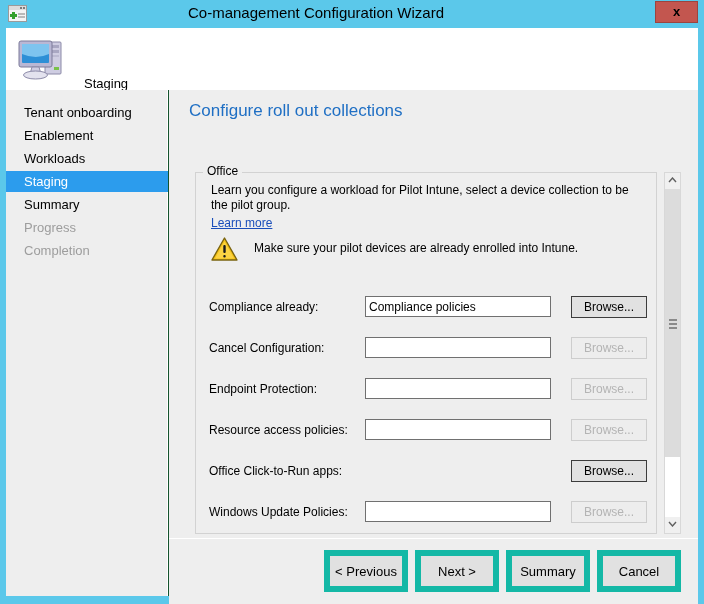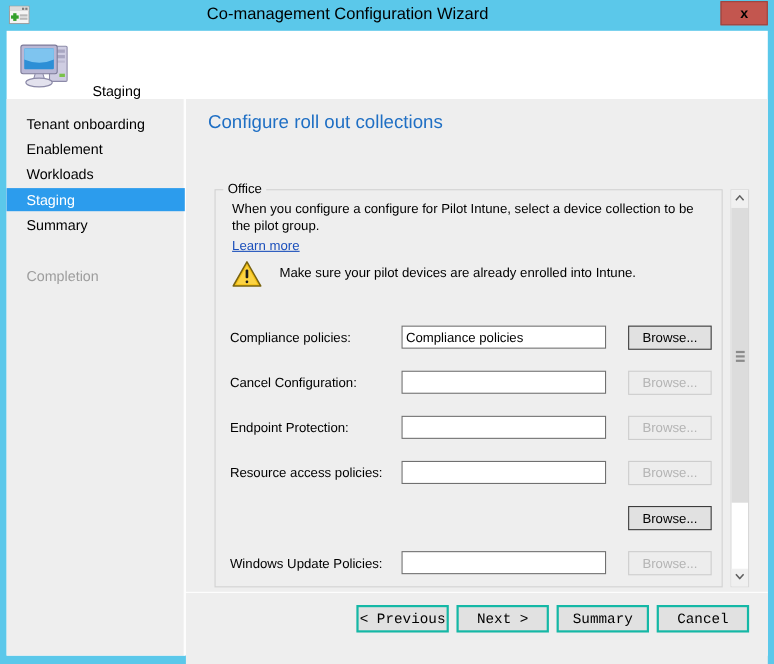--- a/index.html
+++ b/index.html
@@ -80,21 +80,21 @@
     font-size: 13px;
     color: #000000;
     transform: translateY(-50%);
   }
 
   
   #body {
     position: absolute;
     left: 6px; top: 90px;
     width: 692px; height: 506px;
-    background: #ffffff;
+    background: #14532d;
   }
 
   
   #sidebar {
     position: absolute;
     left: 0; top: 0;
     width: 162px; height: 506px;
     background: #eeeeee;
     border-right: 1px solid #ffffff;
     box-sizing: border-box;
@@ -292,25 +292,25 @@
   
   #footer {
     position: absolute;
     left: 163px; top: 449px;
     width: 529px; height: 57px;
     background: #eeeeee;
   }
   .footer-button {
     position: absolute;
     top: 11px;
-    width: 84px; height: 25px;
+    width: 84px; height: 42px;
     box-sizing: border-box;
     background: #e1e1e1;
-    border: 2px solid #14b8a6;
-    font-family: Liberation Mono, monospace;
+    border: 6px solid #14b8a6;
+    font-family: Liberation Sans, sans-serif;
     font-size: 13px;
     color: #000000;
     cursor: pointer;
     padding: 0;
   }
 </style>
 </head>
 <body>
 
 <div id="window">
@@ -356,47 +356,48 @@
   </div>
 
   <div id="body">
 
     <div id="sidebar">
       <div class="nav-item" style="top:12px">Tenant onboarding</div>
       <div class="nav-item" style="top:35px">Enablement</div>
       <div class="nav-item" style="top:58px">Workloads</div>
       <div class="nav-item selected" style="top:81px">Staging</div>
       <div class="nav-item" style="top:104px">Summary</div>
+      <div class="nav-item disabled" style="top:127px">Progress</div>
       <div class="nav-item disabled" style="top:150px">Completion</div>
     </div>
 
     <div id="content">
 
       <div id="page-heading">Configure roll out collections</div>
 
       <div id="groupbox"></div>
       <div id="groupbox-label">Office</div>
 
-      <div id="group-desc">When you configure a configure for Pilot Intune, select a device collection to be the pilot group.</div>
+      <div id="group-desc">Learn you configure a workload for Pilot Intune, select a device collection to be the pilot group.</div>
       <div id="learn-more">Learn more</div>
 
       <div id="warning-row">
         <div id="warning-icon">
           <svg width="28" height="26" viewBox="0 0 28 26">
             <path d="M13.5 2 L26 24 L1 24 Z" fill="#f6c215" stroke="#7a6410" stroke-width="1.4" stroke-linejoin="round"></path>
             <path d="M13.5 5.5 L23 22.5 L4 22.5 Z" fill="#ffe16a" opacity="0.55"></path>
             <rect x="12.3" y="9" width="2.4" height="8" rx="1" fill="#1b1b1b"></rect>
             <rect x="12.3" y="19" width="2.4" height="2.4" rx="1" fill="#1b1b1b"></rect>
           </svg>
         </div>
         <div id="warning-text">Make sure your pilot devices are already enrolled into Intune.</div>
       </div>
 
       <div class="form-row" style="top:206px">
-        <div class="row-label">Compliance policies:</div>
+        <div class="row-label">Compliance already:</div>
         <input class="row-input" type="text" value="Compliance policies" style="">
         <button class="row-button strong">Browse...</button>
       </div>
 
       <div class="form-row" style="top:247px">
         <div class="row-label">Cancel Configuration:</div>
         <input class="row-input" type="text" value="" style="">
         <button class="row-button disabled" disabled="">Browse...</button>
       </div>
 
@@ -406,20 +407,21 @@
         <button class="row-button disabled" disabled="">Browse...</button>
       </div>
 
       <div class="form-row" style="top:329px">
         <div class="row-label">Resource access policies:</div>
         <input class="row-input" type="text" value="" style="">
         <button class="row-button disabled" disabled="">Browse...</button>
       </div>
 
       <div class="form-row" style="top:370px">
+        <div class="row-label">Office Click-to-Run apps:</div>
         <button class="row-button strong">Browse...</button>
       </div>
 
       <div class="form-row" style="top:411px">
         <div class="row-label">Windows Update Policies:</div>
         <input class="row-input" type="text" value="" style="">
         <button class="row-button disabled" disabled="">Browse...</button>
       </div>
 
       <div id="scrollbar">

